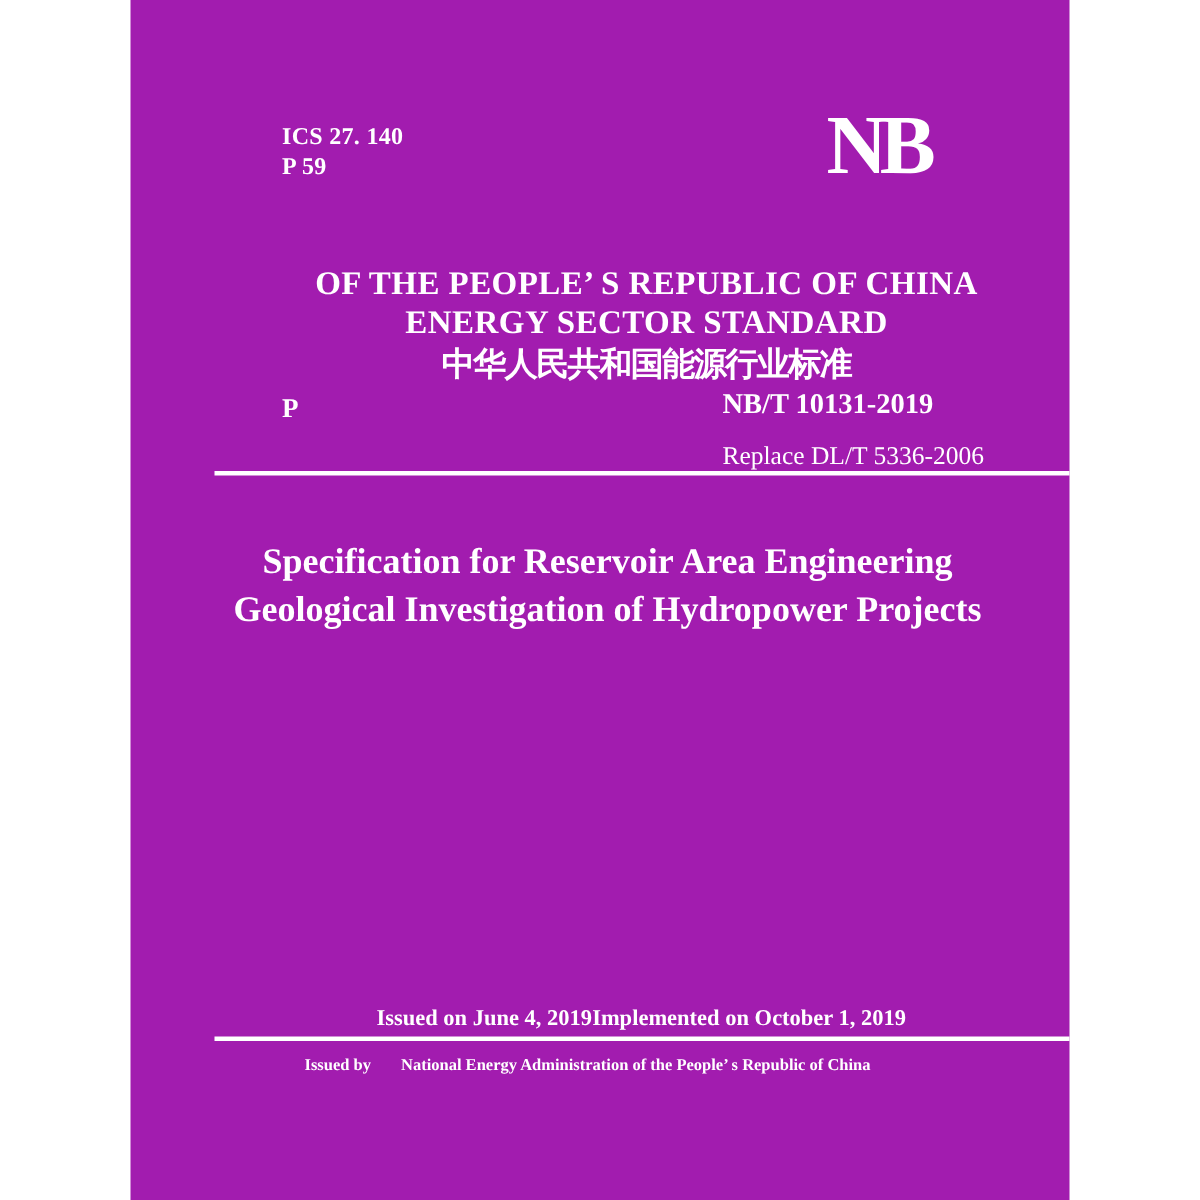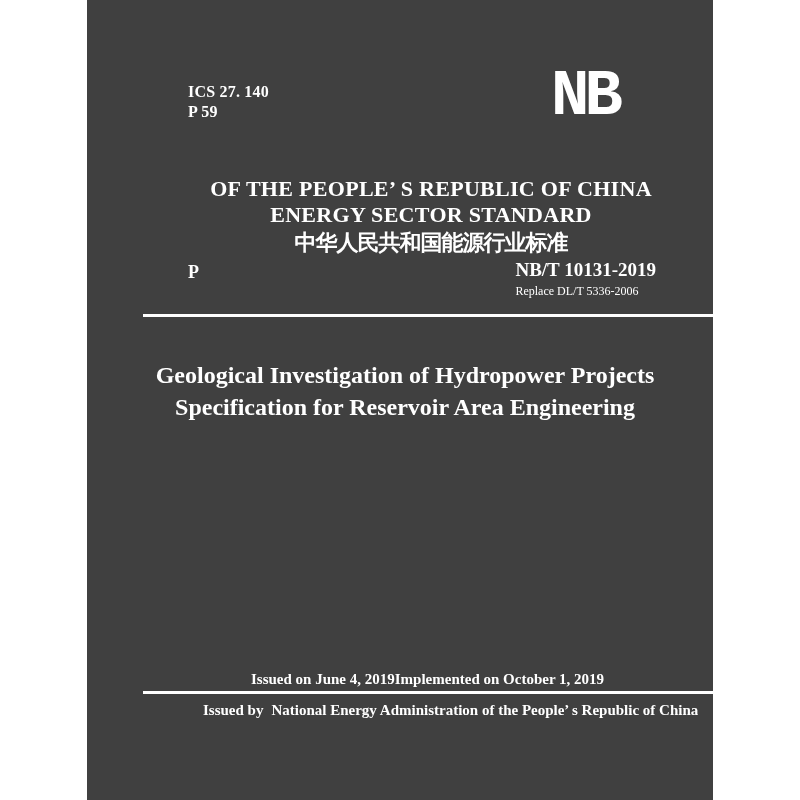--- a/index.html
+++ b/index.html
@@ -4,63 +4,63 @@
 <title>Standard Cover</title>
 <style>
   html,body{margin:0;padding:0;}
   body{
     width:800px;height:800px;position:relative;background:#ffffff;
     font-family:"Liberation Serif","DejaVu Serif",serif;
     overflow:hidden;
   }
   .cover{
     position:absolute;left:87px;top:0;width:626px;height:800px;
-    background:#404040;color:#ffffff;
+    background:#a21caf;color:#ffffff;
   }
   .abs{position:absolute;}
   .ics-block{
     left:101px;top:82px;font-weight:bold;font-size:16px;line-height:20px;
     letter-spacing:.2px;
   }
   .nb-logo{
     left:464px;top:56px;
-    font-family:Liberation Mono, monospace;
-    font-weight:bold;font-size:64px;line-height:82px;letter-spacing:-5px;
+    font-family:Liberation Serif, serif;
+    font-weight:bold;font-size:56px;line-height:82px;letter-spacing:-5px;
   }
   .header-block{
     left:31px;top:176px;width:626px;text-align:center;font-weight:bold;
   }
   .header-en{font-size:22px;line-height:26px;letter-spacing:.3px;}
   .header-zh{
     font-family:Liberation Serif, serif;
     font-size:22px;line-height:24px;letter-spacing:-1px;margin-top:3px;
   }
   .p-char{left:101px;top:262px;font-weight:bold;font-size:18px;}
   .designation{right:57px;top:260px;text-align:left;}
   .designation .num{font-weight:bold;font-size:19px;line-height:20px;}
-  .designation .rep{font-size:12px;line-height:15px;margin-top:4px;}
+  .designation .rep{font-size:17px;line-height:15px;margin-top:16px;}
   .rule{background:#ffffff;height:3px;width:570px;left:56px;}
   .rule-1{top:314px;}
   .rule-2{top:691px;}
   .title-block{
     left:5px;top:359px;width:626px;text-align:center;font-weight:bold;
   }
   .title-en{font-size:24px;line-height:32px;}
   .title-zh{
     font-family:"Liberation Sans","DejaVu Sans",sans-serif;
     font-size:25px;line-height:30px;letter-spacing:-2px;margin-top:9px;
   }
   .footer-dates{
     left:108px;top:670px;width:465px;display:flex;
     justify-content:center;font-weight:bold;font-size:15px;
     line-height:18px;
   }
   .footer-issuer{
-    left:116px;top:701px;display:flex;gap:8px;font-weight:bold;
-    font-size:15px;line-height:18px;white-space:nowrap;
+    left:116px;top:701px;display:flex;gap:20px;font-weight:bold;
+    font-size:11px;line-height:18px;white-space:nowrap;
   }
 </style>
 </head>
 <body>
 
 <div class="cover">
 
   <div class="abs ics-block">
     <div>ICS 27. 140</div>
     <div>P 59</div>
@@ -77,22 +77,22 @@
   <div class="abs p-char">P</div>
 
   <div class="abs designation">
     <div class="num">NB/T 10131-2019</div>
     <div class="rep">Replace DL/T 5336-2006</div>
   </div>
 
   <div class="abs rule rule-1"></div>
 
   <div class="abs title-block">
+    <div class="title-en">Specification for Reservoir Area Engineering</div>
     <div class="title-en">Geological Investigation of Hydropower Projects</div>
-    <div class="title-en">Specification for Reservoir Area Engineering</div>
   </div>
 
   <div class="abs footer-dates">
     <span>Issued on June 4, 2019</span>
     <span>Implemented on October 1, 2019</span>
   </div>
 
   <div class="abs rule rule-2"></div>
 
   <div class="abs footer-issuer">

